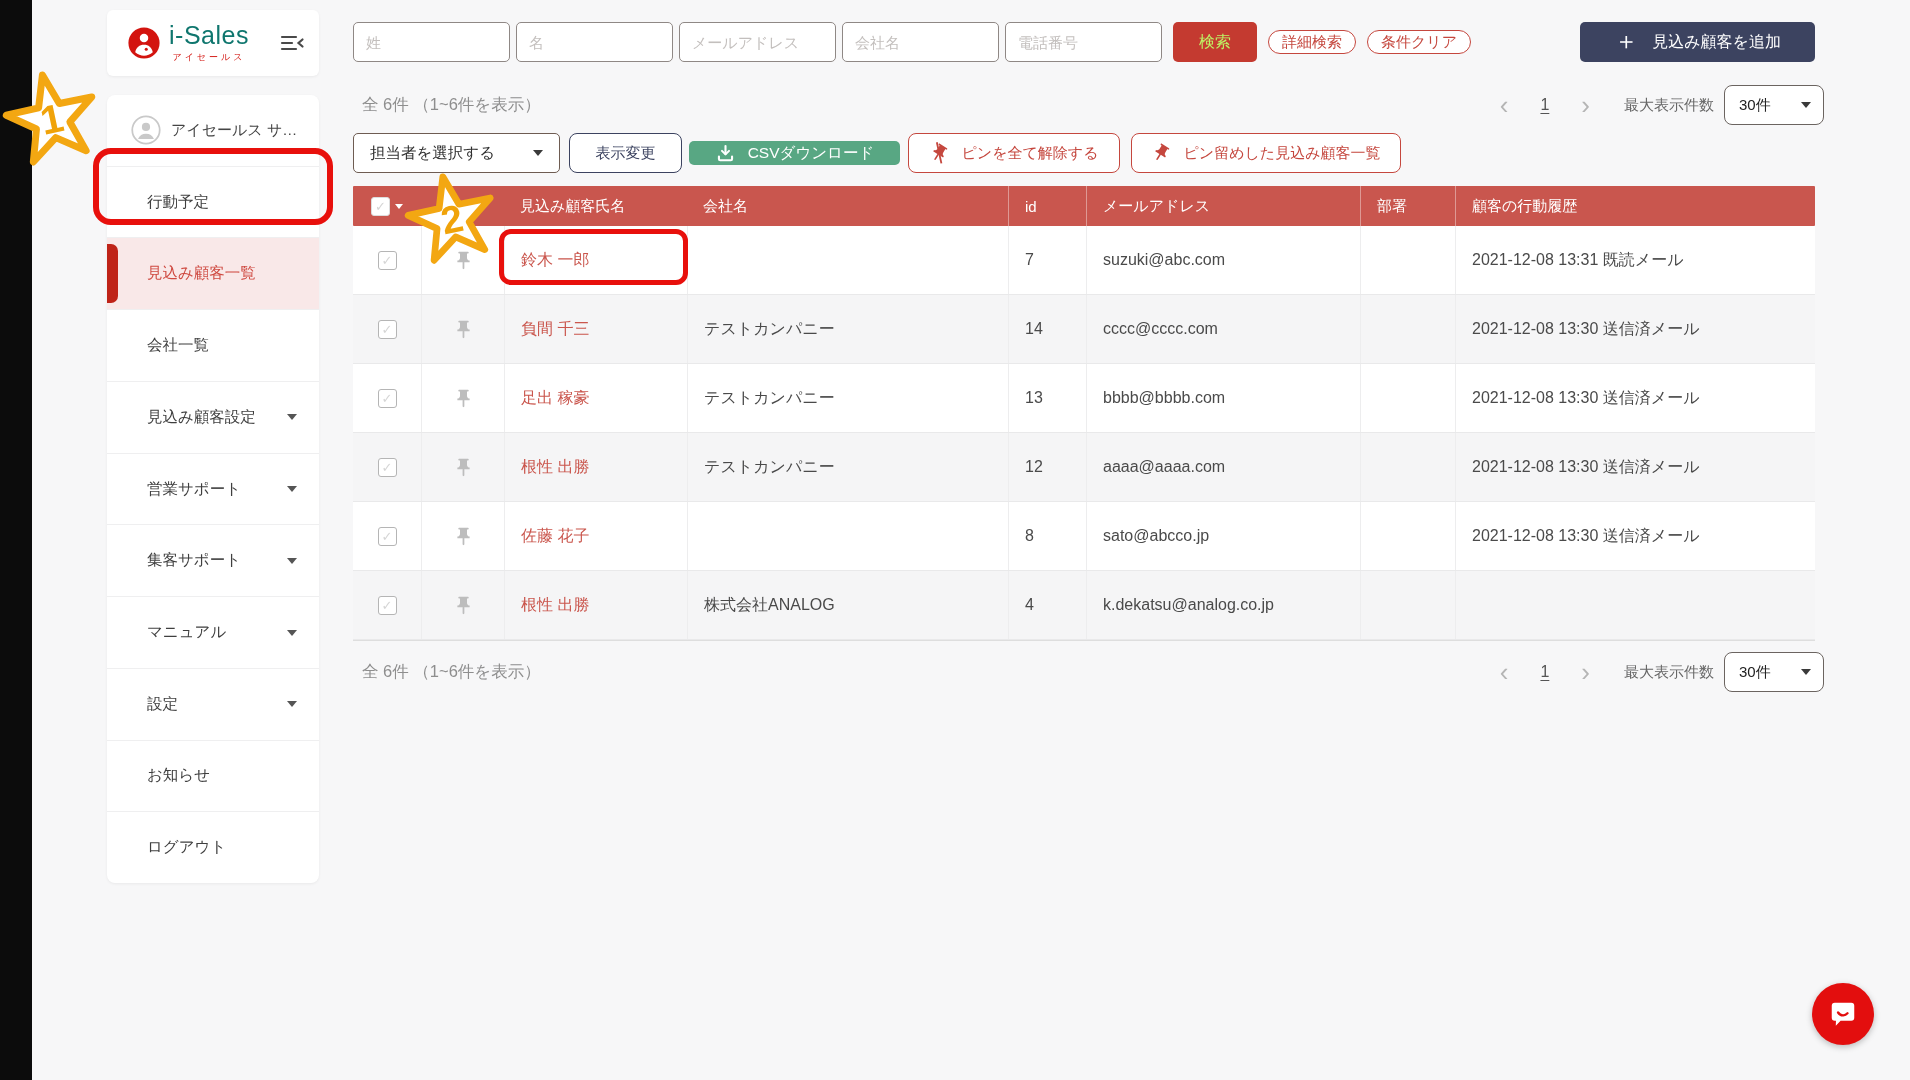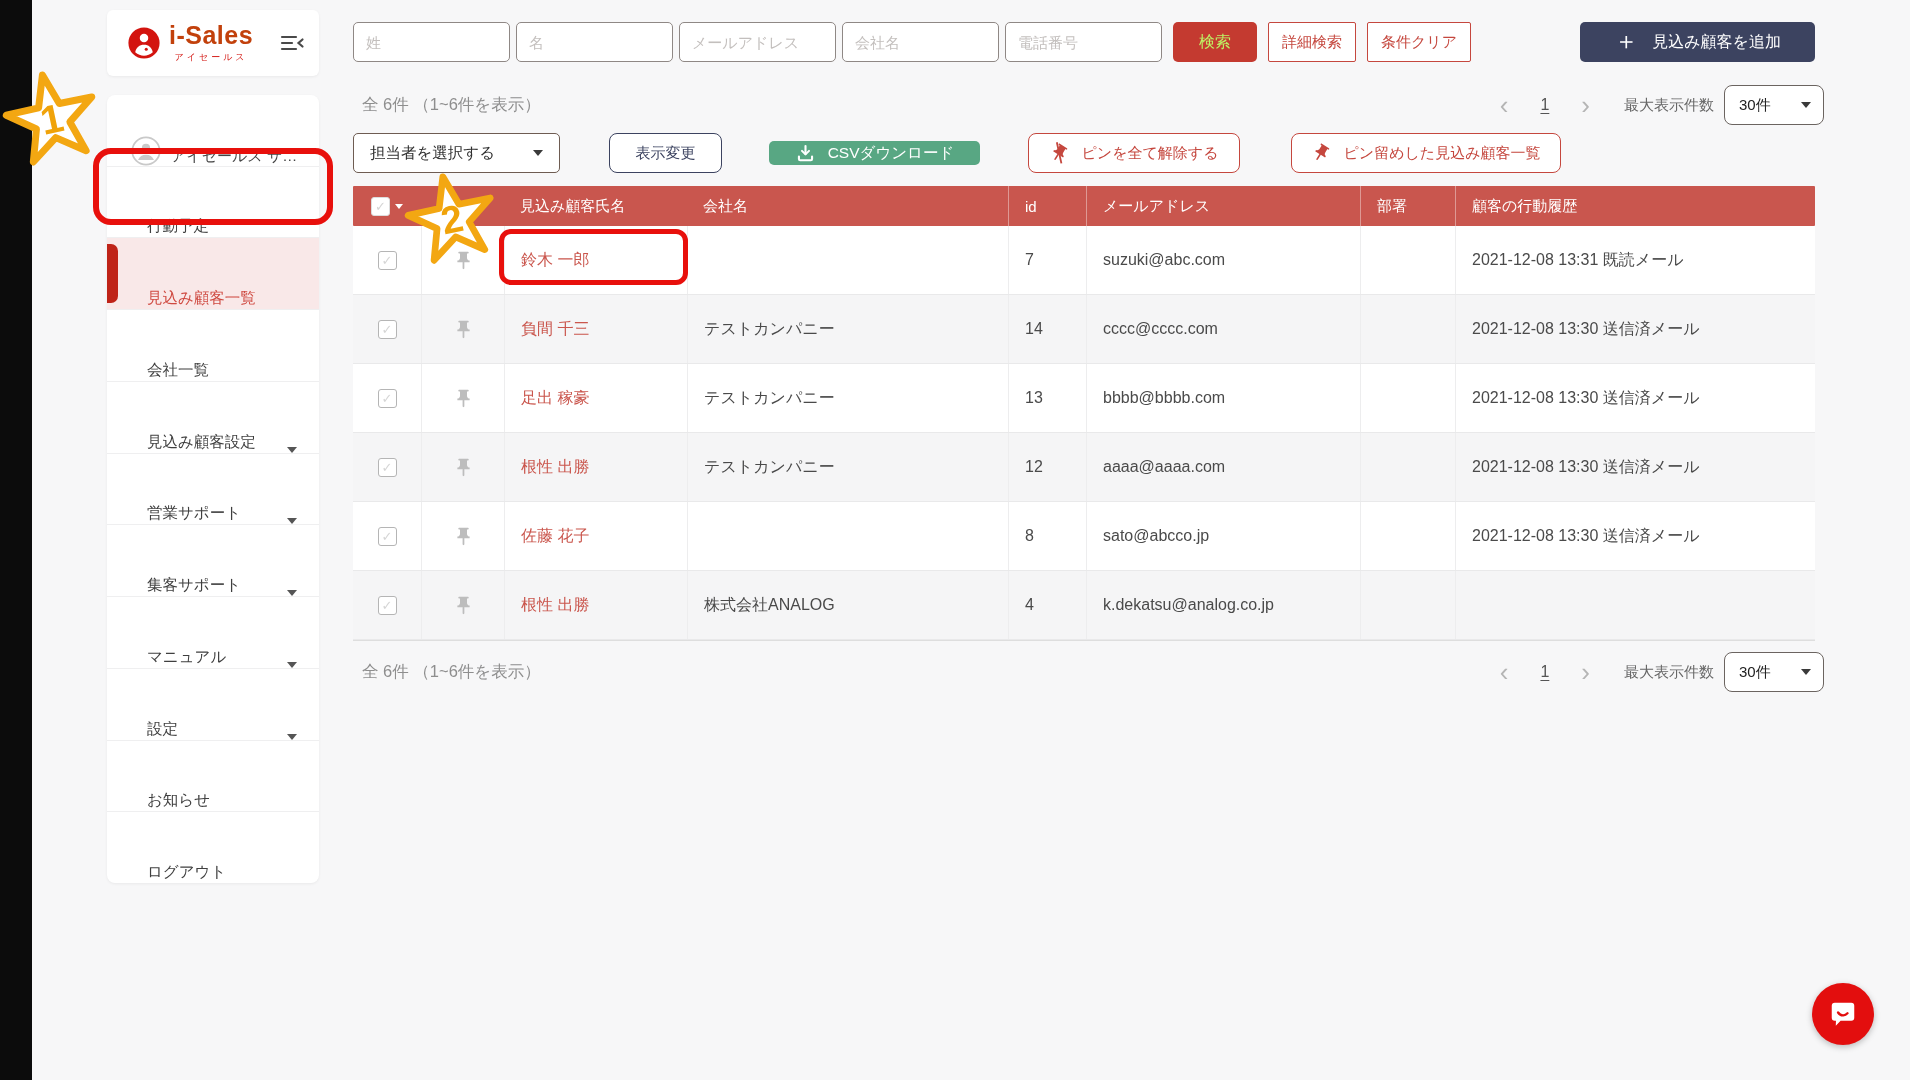--- a/index.html
+++ b/index.html
@@ -14,31 +14,31 @@
   
   .black-strip { position:absolute; left:0; top:0; width:32px; height:1080px; background:#0c0c0c; }
 
   
   .logo-card {
     position:absolute; left:107px; top:10px; width:212px; height:66px;
     background:#fff; border-radius:6px; box-shadow:0 1px 3px rgba(0,0,0,.06);
     display:flex; align-items:center; padding:0 14px 0 20px;
   }
   .brand-wrap { display:flex; flex-direction:column; align-items:center; margin-left:8px; }
-  .brand-text { color:#c2410c; font-weight:bold; font-size:25px; letter-spacing:.5px; line-height:1; }
+  .brand-text { color:#0f766e; font-weight:normal; font-size:25px; letter-spacing:.5px; line-height:1; }
   .brand-sub { color:#d3140f; font-size:9px; letter-spacing:3px; margin-top:3px; }
   .collapse-btn { margin-left:auto; cursor:pointer; display:flex; }
 
   .menu-card {
     position:absolute; left:107px; top:95px; width:212px; height:788px;
     background:#fff; border-radius:8px; box-shadow:0 1px 3px rgba(0,0,0,.06);
     display:flex; flex-direction:column; overflow:hidden;
   }
   .side-row {
-    flex:1; display:flex; align-items:flex-end; padding:0 22px 0 40px;
+    flex:1; display:flex; align-items:center; padding:0 22px 0 40px;
     border-top:1px solid #efeff0; font-size:15.5px; color:#3f3f3f; position:relative; cursor:pointer;
   }
   .side-row:first-child { border-top:none; padding-left:24px; }
   .side-user { font-size:15px; color:#444; gap:10px; cursor:default; }
   .side-user .uname { white-space:nowrap; overflow:hidden; }
   .side-row.active { background:#f9e8e8; color:#cf4a41; }
   .side-row.active .active-bar {
     position:absolute; left:0; top:6px; bottom:6px; width:11px;
     background:#bf2318; border-radius:0 7px 7px 0;
   }
@@ -55,41 +55,41 @@
   .search-row { position:absolute; left:0; top:22px; width:100%; height:40px; display:flex; align-items:center; }
   .s-input {
     width:157px; height:40px; border:1px solid #8f8885; border-radius:5px; background:#fff;
     font-size:15px; padding:0 12px; color:#333; outline:none; margin-right:6px;
     font-family:"Liberation Sans","DejaVu Sans",sans-serif;
   }
   .s-input::placeholder { color:#c3bfbd; }
   .btn { display:flex; align-items:center; justify-content:center; cursor:pointer; border:none; background:none;
          font-family:"Liberation Sans","DejaVu Sans",sans-serif; }
   .btn-search { width:84px; height:40px; margin-left:5px; background:#c43a30; color:#bef264; font-size:16px; border-radius:5px; }
-  .btn-outline-red { height:40px; margin-left:11px; background:#fff; border:1px solid #c5473e; color:#c5473e; font-size:15px; border-radius:2px; padding:0 13px; }
+  .btn-outline-red { height:24px; margin-left:11px; background:#fff; border:1px solid #c5473e; color:#c5473e; font-size:15px; border-radius:12px; padding:0 13px; }
   .btn-add { margin-left:auto; width:235px; height:40px; background:#3c4360; color:#fff; font-size:16px; border-radius:5px; gap:14px; }
   .btn-add .plus { font-size:24px; font-weight:300; line-height:1; margin-top:-2px; }
 
   
   .count-row { position:absolute; left:0; width:100%; height:40px; display:flex; align-items:center;margin-left:9px; }
   .count-row.top { top:85px; }
   .count-row.bottom { top:652px; }
   .summary { color:#8e8e8e; font-size:16.5px; }
   .pager { margin-left:auto; display:flex; align-items:center; }
   .pg-arrow { color:#b5b5b5; font-size:26px; line-height:1; cursor:pointer; padding:0 6px; }
   .pg-num { color:#555; font-size:16px; text-decoration:underline; text-underline-offset:3px; margin:0 26px; cursor:pointer; }
   .pg-label { color:#666; font-size:15px; margin:0 10px 0 28px; }
   .pg-select {
     width:100px; height:40px; border:1.5px solid #6b6460; border-radius:8px; background:#fff;
     display:flex; align-items:center; padding:0 12px 0 14px; font-size:15px; color:#222; cursor:pointer;
   }
   .pg-select .caret { margin-left:auto; border-top-color:#3a3a3a; }
 
   
-  .toolbar-row { position:absolute; left:0; top:133px; width:100%; height:40px; display:flex; align-items:center;gap:40px; }
+  .toolbar-row { position:absolute; left:0; top:133px; width:100%; height:40px; display:flex; align-items:center; }
   .btn-assignee {
     width:207px; height:40px; background:#fff; border:1px solid #6e5c52; border-radius:5px;
     color:#2f2f2f; font-size:15.5px; display:flex; align-items:center; padding:0 16px; cursor:pointer;
   }
   .btn-assignee .caret { margin-left:auto; border-top-color:#3a3a3a; }
   .btn-display { width:113px; height:40px; margin-left:9px; background:#fff; border:1px solid #3c4360; color:#3c4360; font-size:15px; border-radius:8px; }
   .btn-csv { width:211px; height:24px; margin-left:7px; background:#58a783; color:#fff; font-size:15.5px; border-radius:5px; gap:12px; }
   .btn-pin { height:40px; background:#fff; border:1px solid #c5473e; color:#c5473e; font-size:15px; border-radius:8px; gap:12px; }
   .btn-unpin-all { width:212px; margin-left:8px; }
   .btn-pinned-list { width:270px; margin-left:11px; }

